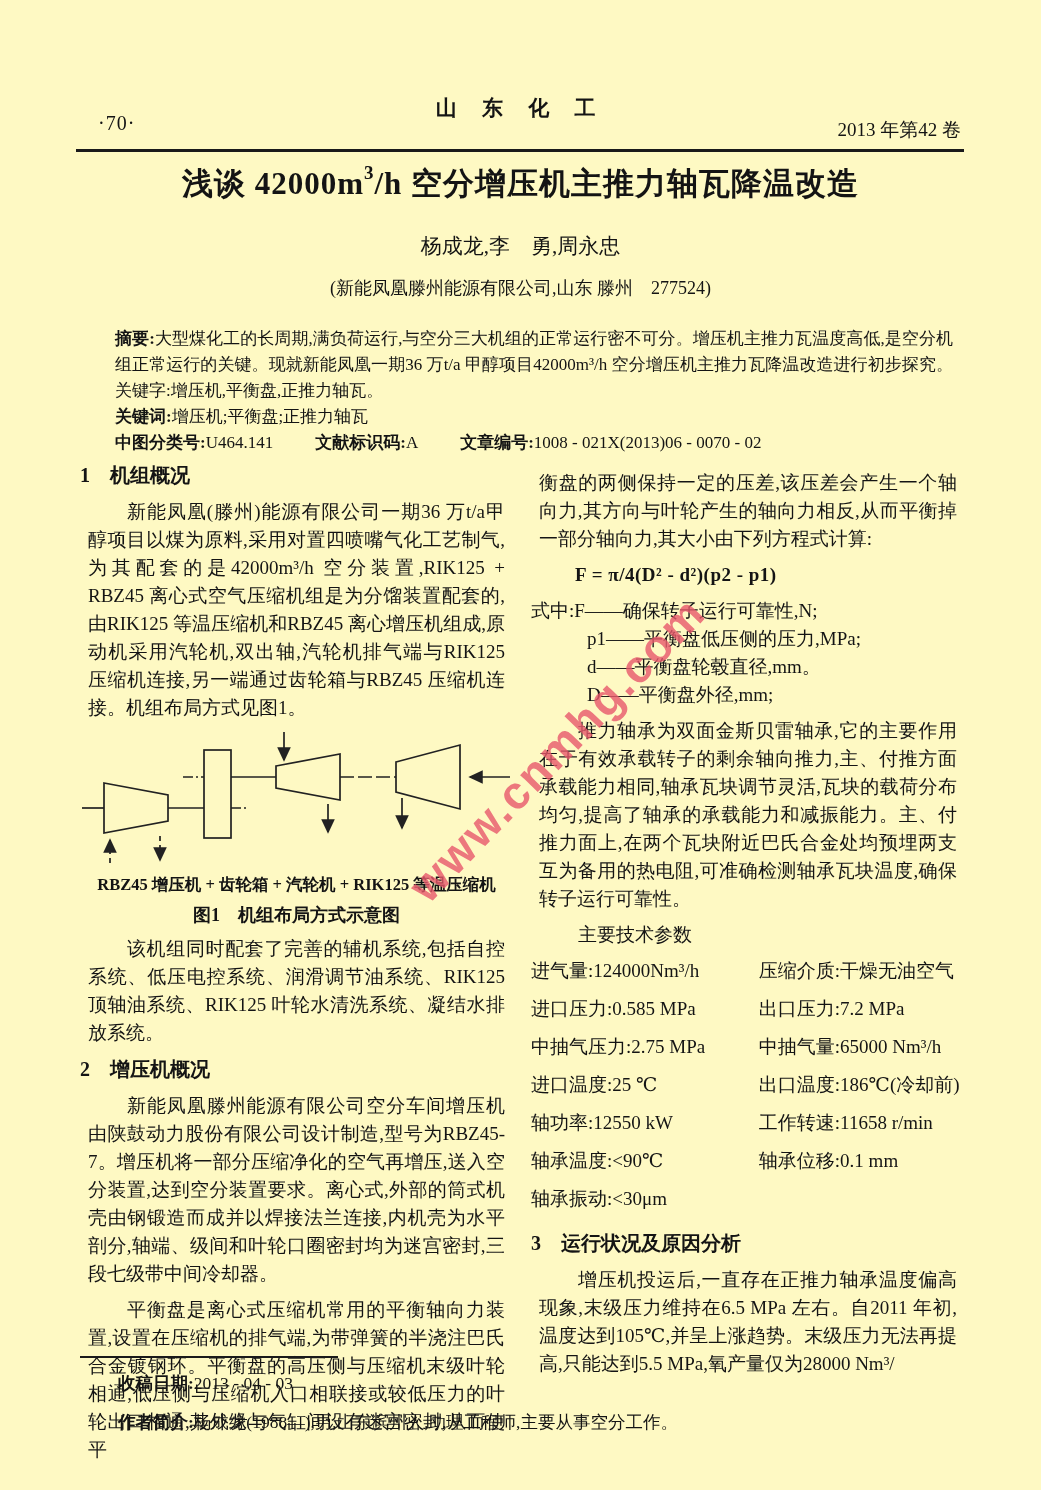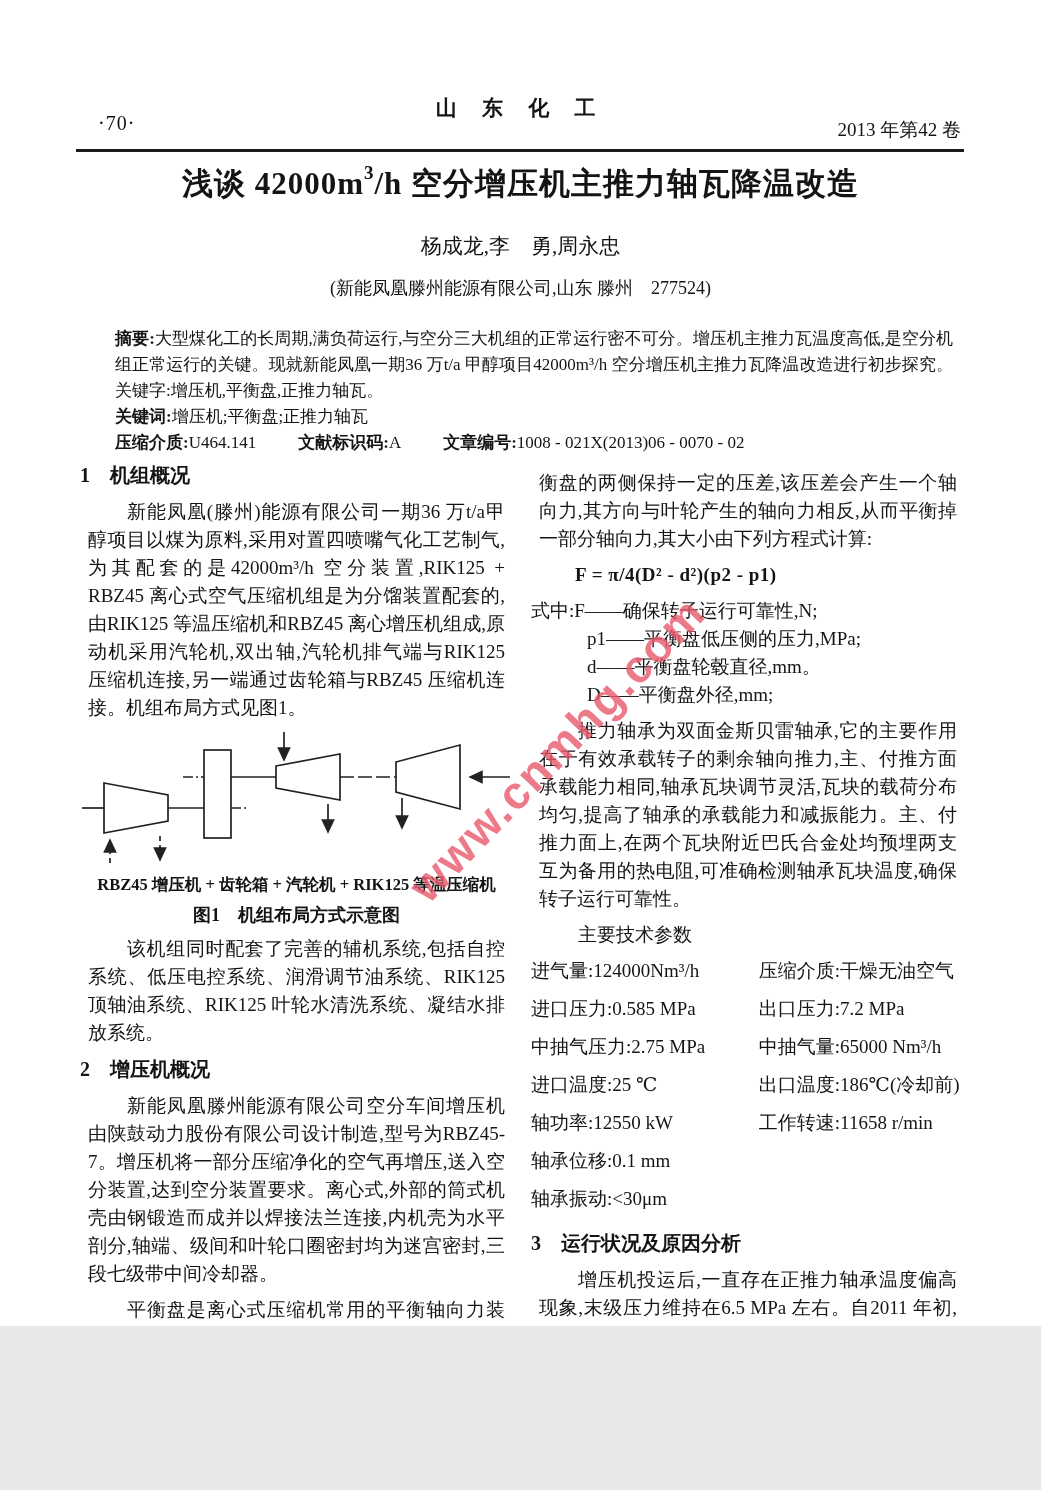--- a/index.html
+++ b/index.html
@@ -1,20 +1,20 @@
 <!DOCTYPE html>
 <html><head>
 <meta charset="utf-8">
 <style>
   html,body{margin:0;padding:0;background:#e8e8e8;}
   .page{
     position:relative;
-    width:1041px;height:1326px;
+    width:1041px;height:1490px;
     margin:0 auto;
-    background:#ffffff;
+    background:#fef9c3;
     color:#141414;
     font-family:"Liberation Serif","DejaVu Serif",serif;
     overflow:hidden;
   }
   
   .pageno{position:absolute;top:112px;left:98px;font-size:20px;letter-spacing:1px;}
   .journal{position:absolute;top:96px;left:0;width:100%;text-align:center;line-height:1.2;}
   .journal .cn{font-size:21px;font-weight:bold;letter-spacing:10px;}
   .journal .en{font-size:16.5px;font-weight:bold;letter-spacing:.5px;}
   .issue{position:absolute;top:117px;right:80px;font-size:19px;}
@@ -79,21 +79,21 @@
   <div class="issue">2013 年第42 卷</div>
   <div class="rule"></div>
 
   <h1 class="title"><span>浅谈 42000m</span><sup>3</sup><span>/h 空分增压机主推力轴瓦降温改造</span></h1>
   <div class="authors">杨成龙,李　勇,周永忠</div>
   <div class="affiliation">(新能凤凰滕州能源有限公司,山东 滕州　277524)</div>
 
   <div class="abstract">
     <p><b>摘要:</b><span>大型煤化工的长周期,满负荷运行,与空分三大机组的正常运行密不可分。增压机主推力瓦温度高低,是空分机组正常运行的关键。现就新能凤凰一期36 万t/a 甲醇项目42000m³/h 空分增压机主推力瓦降温改造进行初步探究。关键字:增压机,平衡盘,正推力轴瓦。</span></p>
     <p><b>关键词:</b><span>增压机;平衡盘;正推力轴瓦</span></p>
-    <p class="metaline"><b>压缩介质:</b><span>U464.141</span><b class="gap">文献标识码:</b><span>A</span><b class="gap">文章编号:</b><span>1008 - 021X(2013)06 - 0070 - 02</span></p>
+    <p class="metaline"><b>中图分类号:</b><span>U464.141</span><b class="gap">文献标识码:</b><span>A</span><b class="gap">文章编号:</b><span>1008 - 021X(2013)06 - 0070 - 02</span></p>
   </div>
 
   <div class="col left">
     <h2 class="sec">1　机组概况</h2>
     <p class="indent">新能凤凰(滕州)能源有限公司一期36 万t/a甲醇项目以煤为原料,采用对置四喷嘴气化工艺制气,为其配套的是42000m³/h 空分装置,RIK125 + RBZ45 离心式空气压缩机组是为分馏装置配套的,由RIK125 等温压缩机和RBZ45 离心增压机组成,原动机采用汽轮机,双出轴,汽轮机排气端与RIK125 压缩机连接,另一端通过齿轮箱与RBZ45 压缩机连接。机组布局方式见图1。</p>
 
     <div class="figure">
       <svg width="433" height="136" viewBox="0 0 433 136">
         <defs>
           <marker id="ah" markerWidth="9" markerHeight="8" refX="7.5" refY="4" orient="auto">
@@ -163,20 +163,21 @@
         </div>
       <div class="prow">
           <span class="pl">进口温度:25 ℃</span>
           <span class="pr">出口温度:186℃(冷却前)</span>
         </div>
       <div class="prow">
           <span class="pl">轴功率:12550 kW</span>
           <span class="pr">工作转速:11658 r/min</span>
         </div>
       <div class="prow">
+          <span class="pl">轴承温度:&lt;90℃</span>
           <span class="pr">轴承位移:0.1 mm</span>
         </div>
       <div class="prow">
           <span class="pl">轴承振动:&lt;30μm</span>
           <span class="pr"></span>
         </div>
     </div>
 
     <h2 class="sec">3　运行状况及原因分析</h2>
     <p class="indent">增压机投运后,一直存在正推力轴承温度偏高现象,末级压力维持在6.5 MPa 左右。自2011 年初,温度达到105℃,并呈上涨趋势。末级压力无法再提高,只能达到5.5 MPa,氧产量仅为28000 Nm³/</p>

